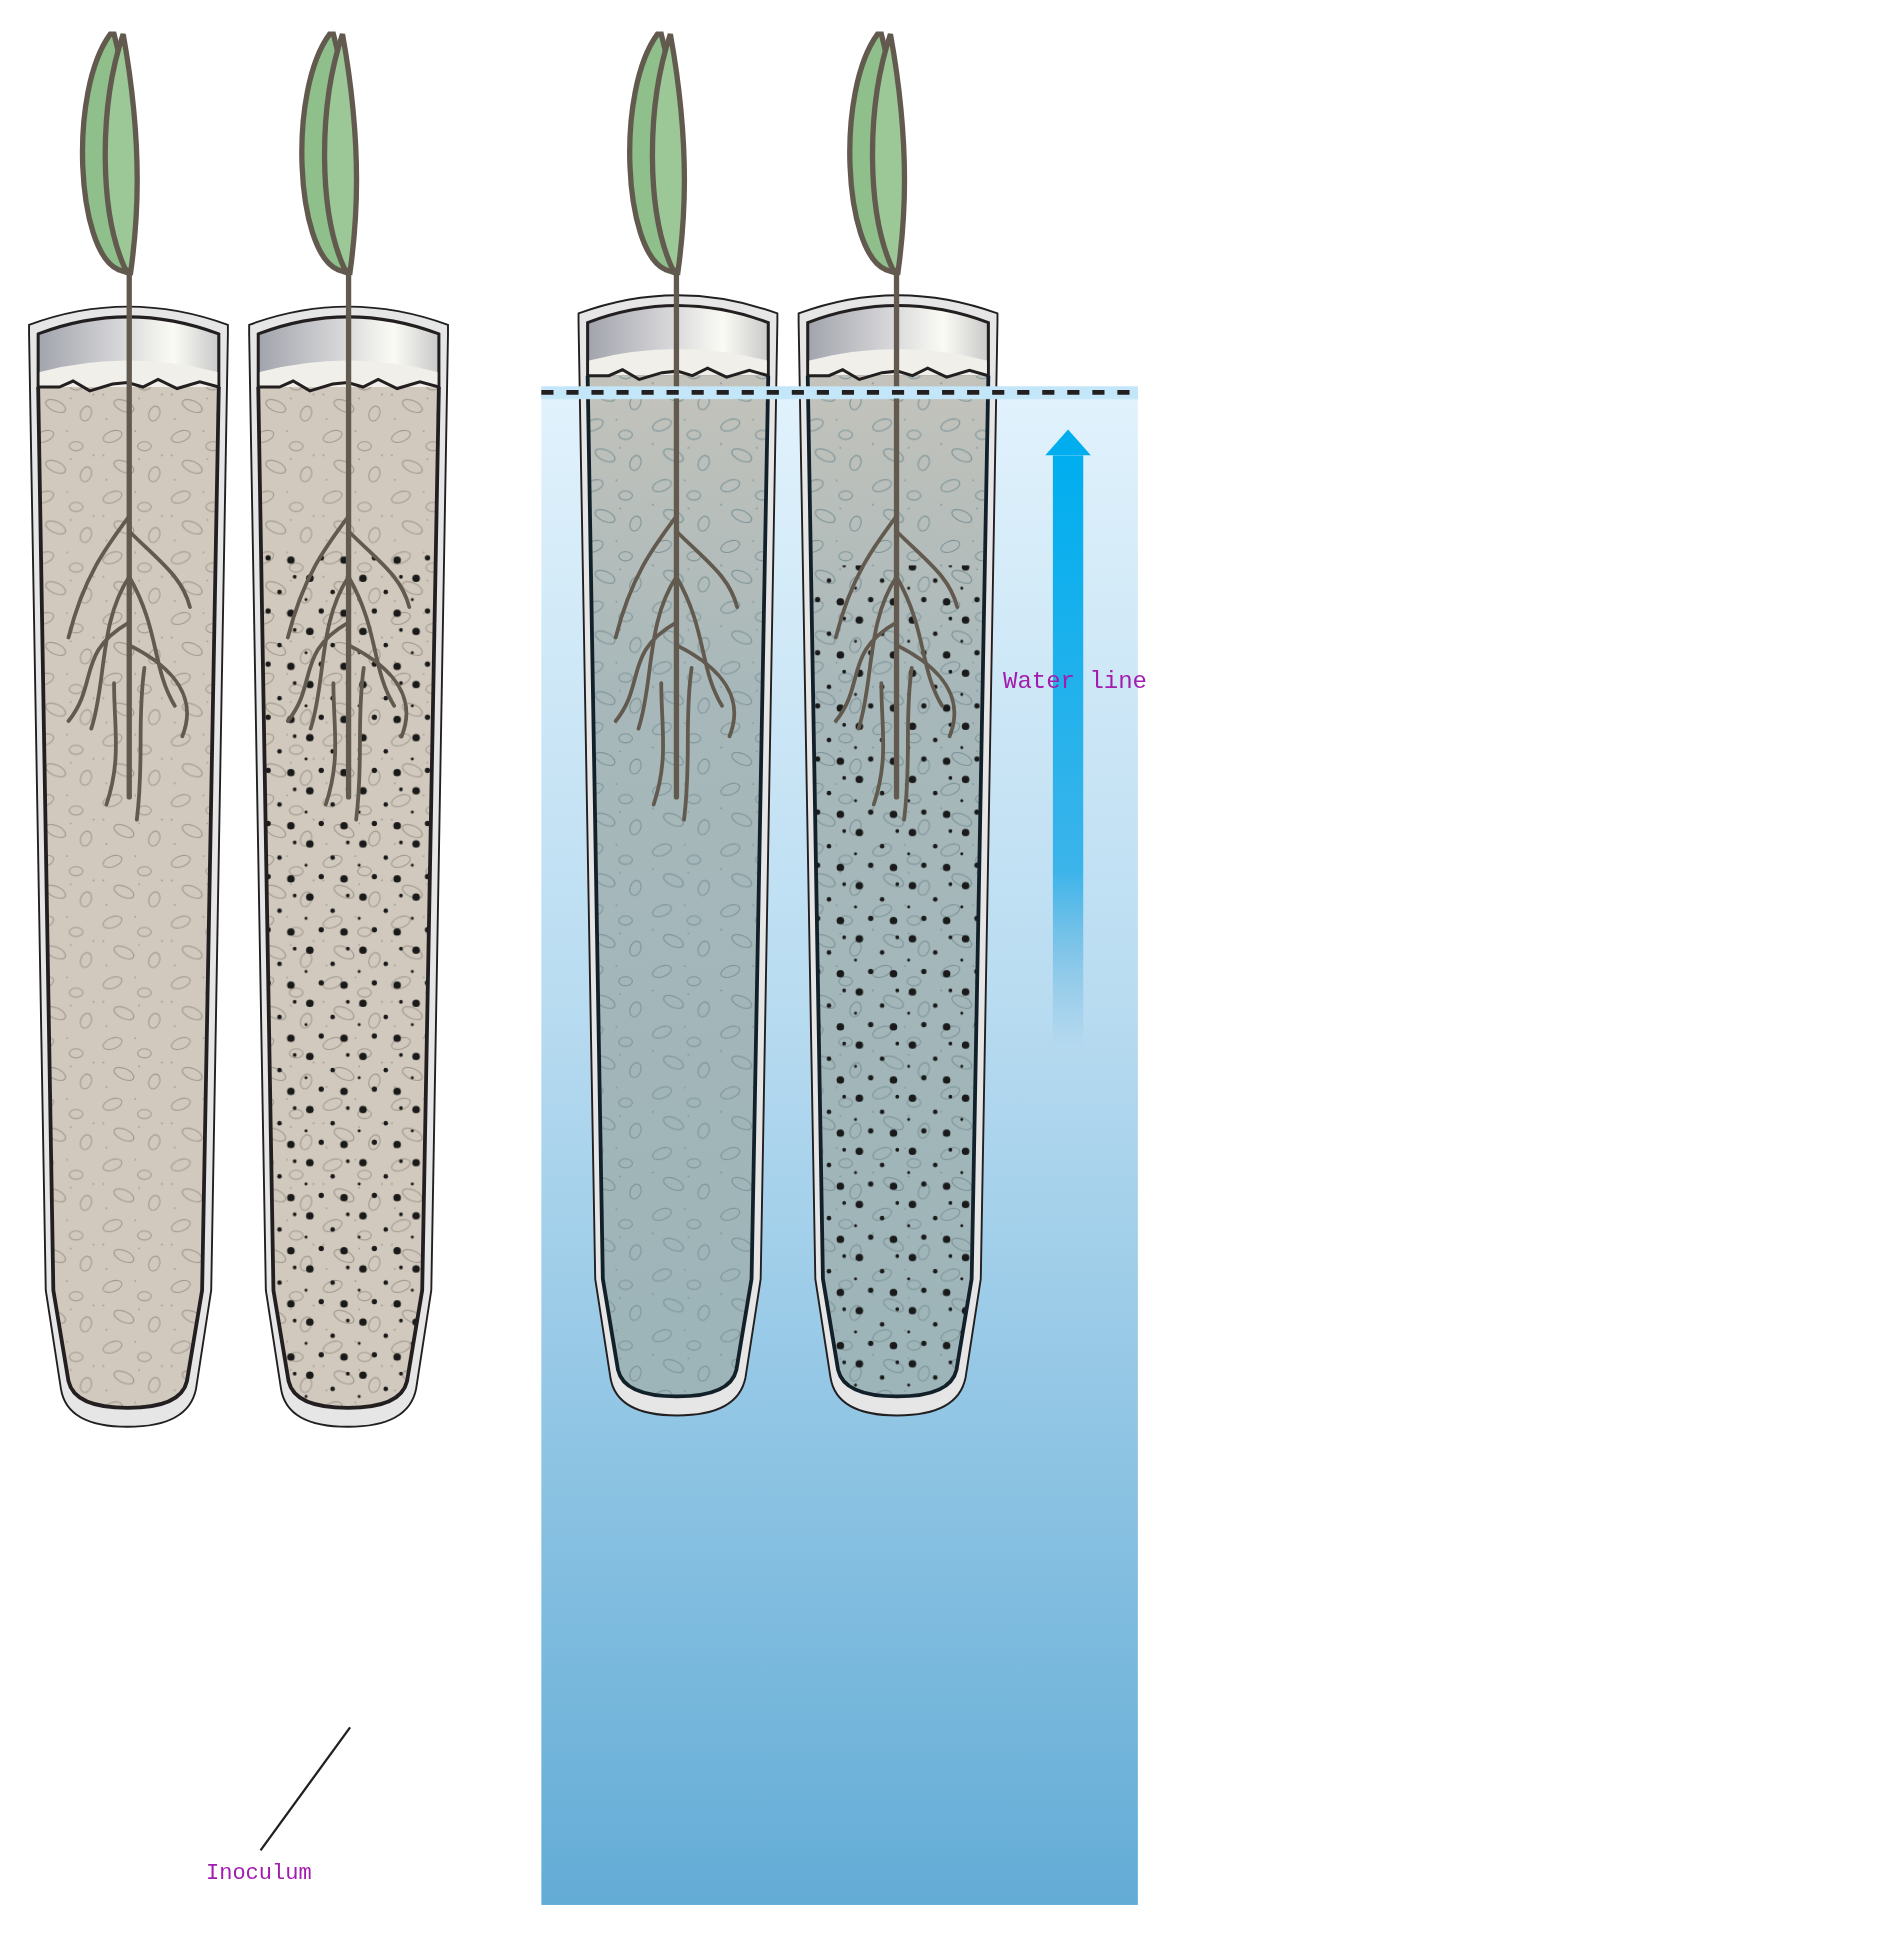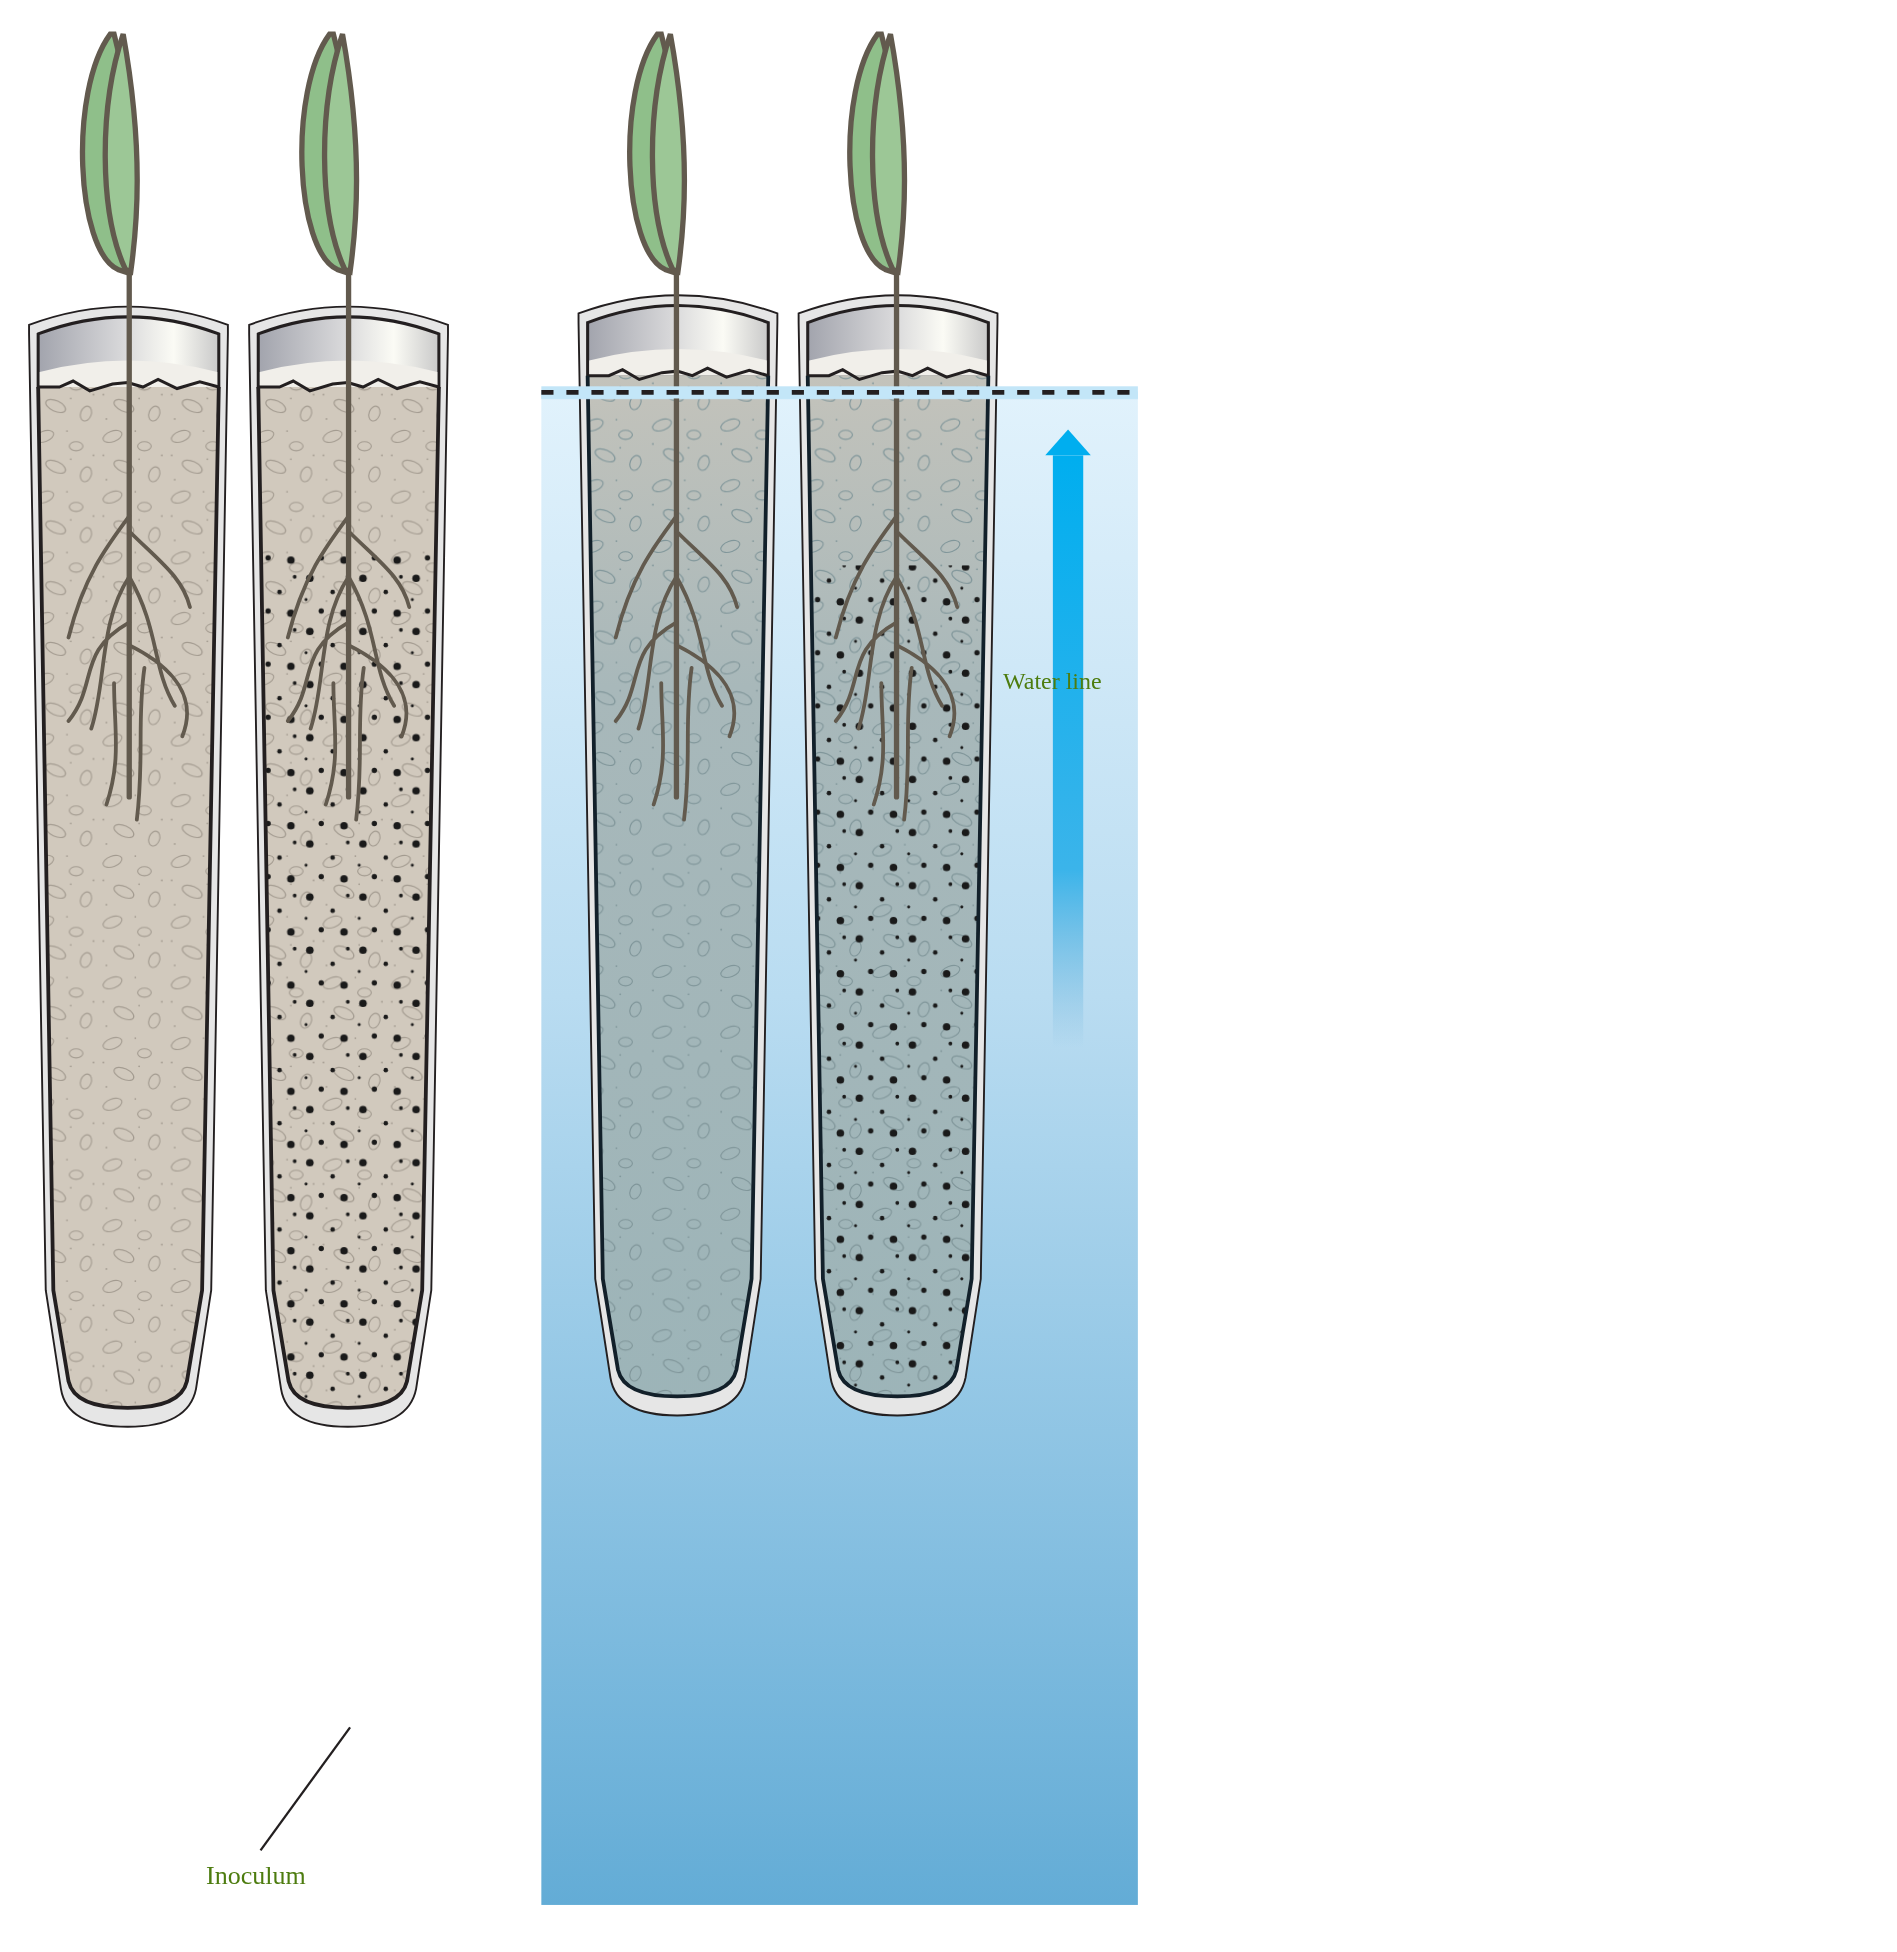--- a/index.html
+++ b/index.html
@@ -1,19 +1,19 @@
 <!DOCTYPE html>
 <html style="font-size:12px"><head>
 <meta charset="utf-8">
 <style>
   html, body { margin: 0; padding: 0; background: #ffffff; }
   body { width: 1173px; height: 1952px; position: relative; overflow: hidden; font-family: "DejaVu Sans", sans-serif; }
   #scene { position: absolute; left: 0; top: 0; width: 1173px; height: 1952px; }
-  .label { position: absolute; color: #4d7c0f; font-family: Liberation Serif, serif; white-space: nowrap; }
-  #inoculum-label { left: 206px; top: 1861px; font-size: 26px; }
+  .label { position: absolute; color: #a21caf; font-family: Liberation Mono, monospace; white-space: nowrap; }
+  #inoculum-label { left: 206px; top: 1861px; font-size: 22px; }
   #waterline-label { left: 1003px; top: 668px; font-size: 24px; }
 </style>
 </head>
 <body>
 
 <svg id="scene" viewBox="0 0 1545 2572" xmlns="http://www.w3.org/2000/svg">
   <defs>
     <linearGradient id="waterGrad" x1="0" y1="0" x2="0" y2="1">
       <stop offset="0" stop-color="#e1f2fc"></stop>
       <stop offset="0.4" stop-color="#b9dcf1"></stop>

